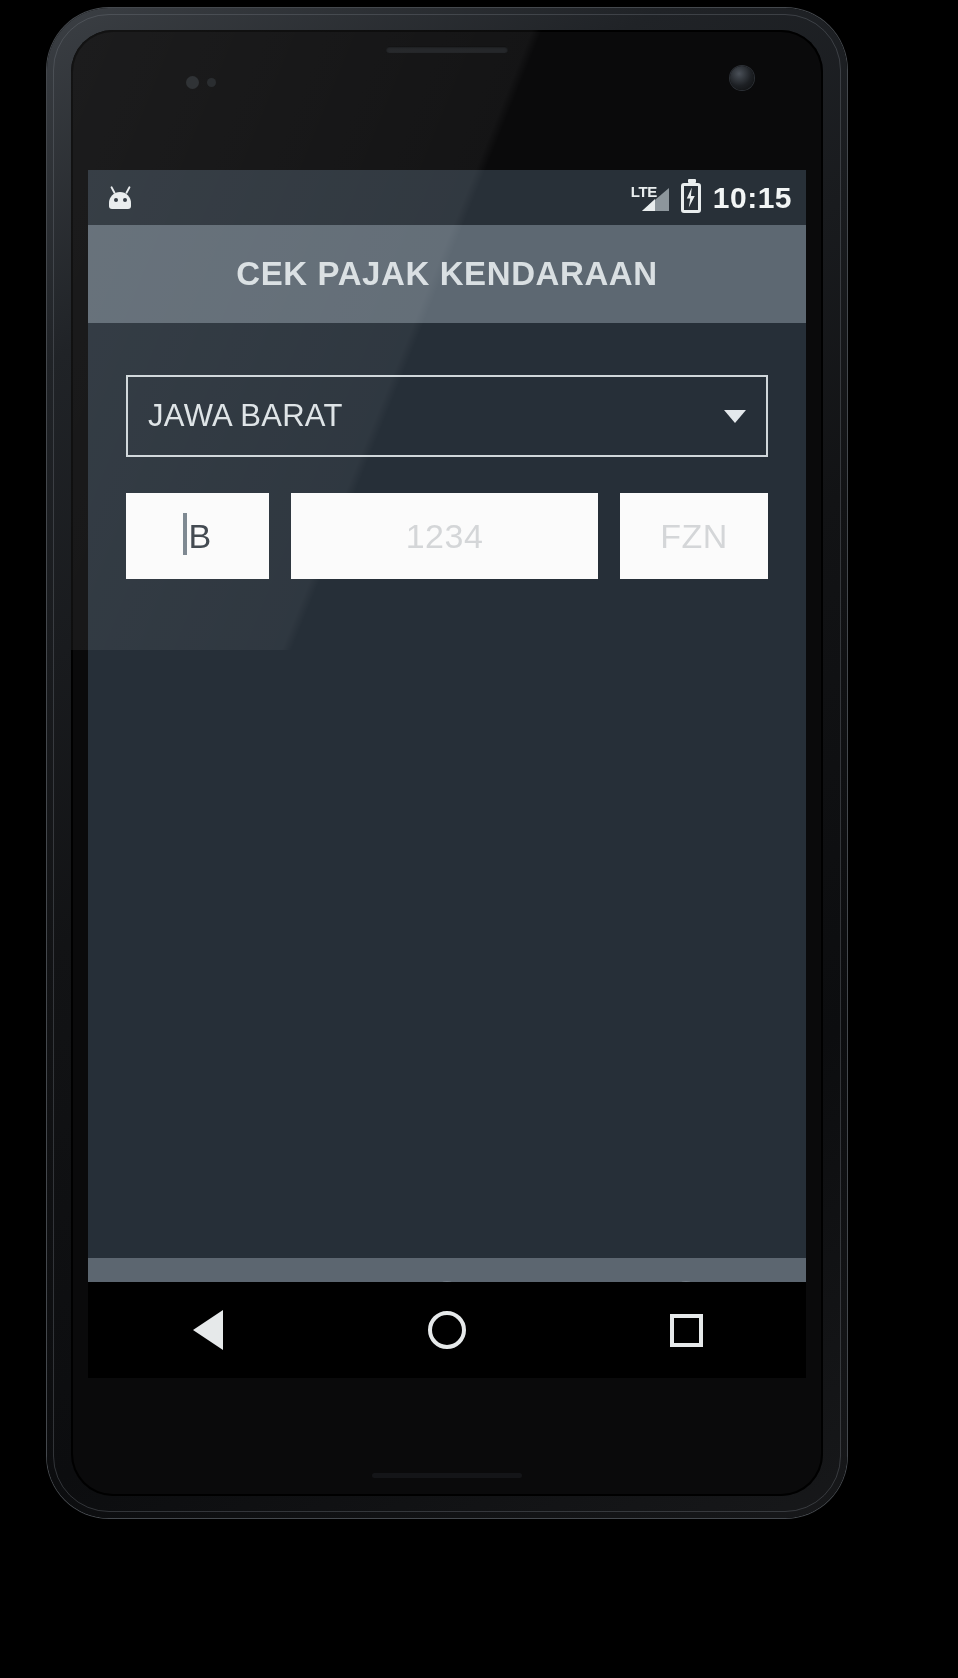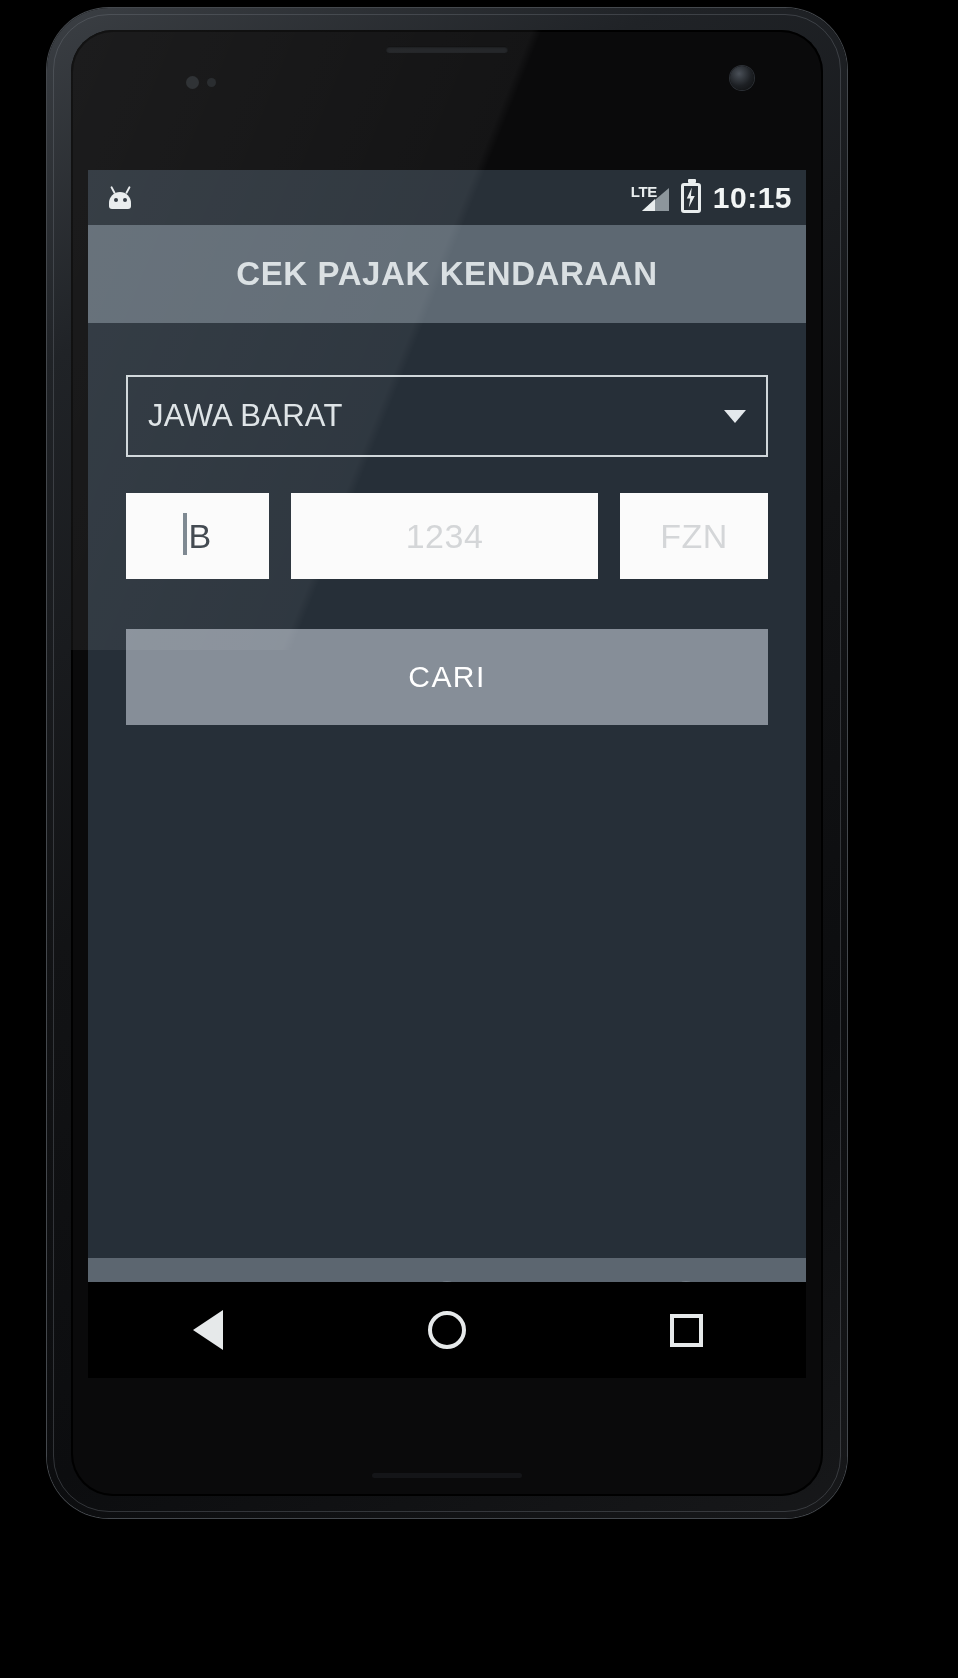--- a/index.html
+++ b/index.html
@@ -390,23 +390,20 @@
             <span class="field-text">B</span>
         </div>
         <div class="field plate-number">
           <span class="field-text placeholder">1234</span>
         </div>
         <div class="field plate-suffix">
           <span class="field-text placeholder">FZN</span>
         </div>
       </div>
 
-      <button class="cari-btn">
-        <span class="cari-label">CARI</span>
-      </button>
 
     </div>
 
     <div class="tabbar">
 
       <div class="tab active">
         <div class="tab-icon">
           <svg width="44" height="40" viewBox="0 0 44 40" aria-hidden="true">
             <path d="M22 4 L41 21 L34 21 L34 37 L26 37 L26 27 L18 27 L18 37 L10 37 L10 21 L3 21 Z" fill="#f2f5f6"></path>
           </svg>

